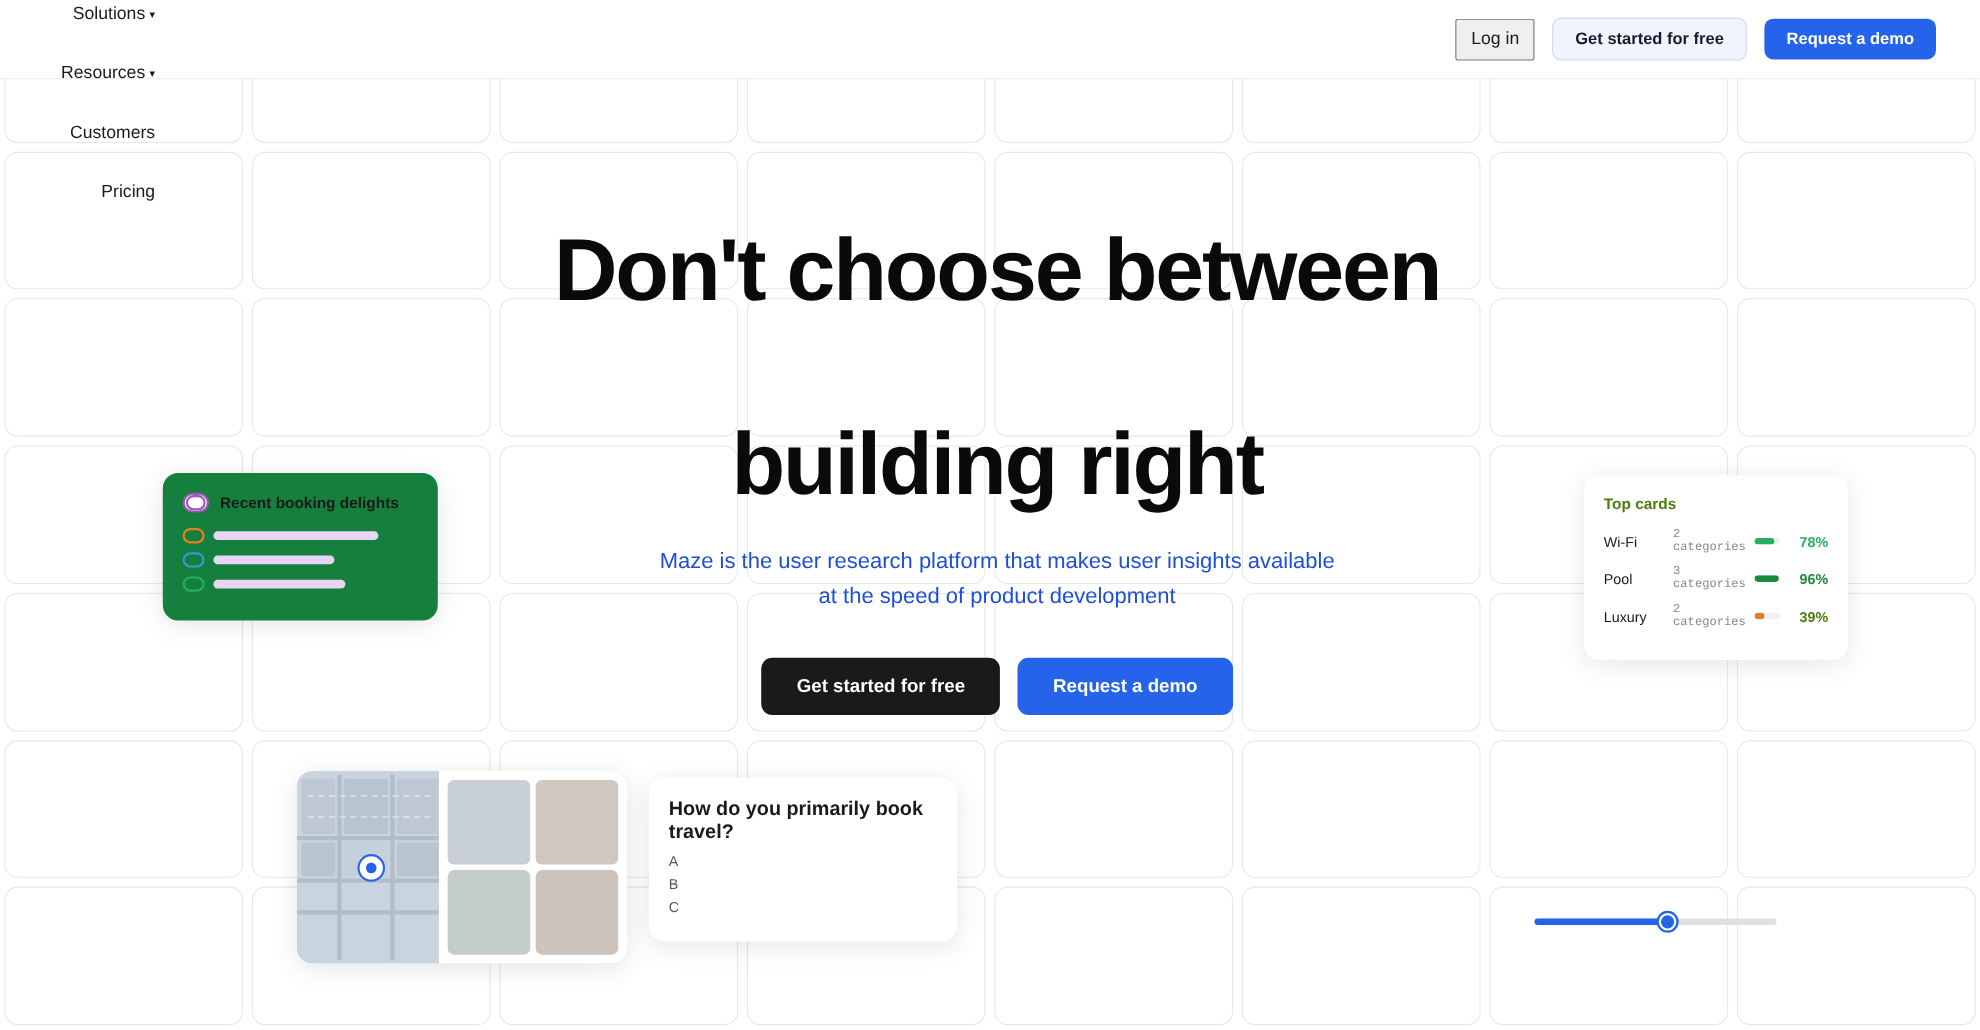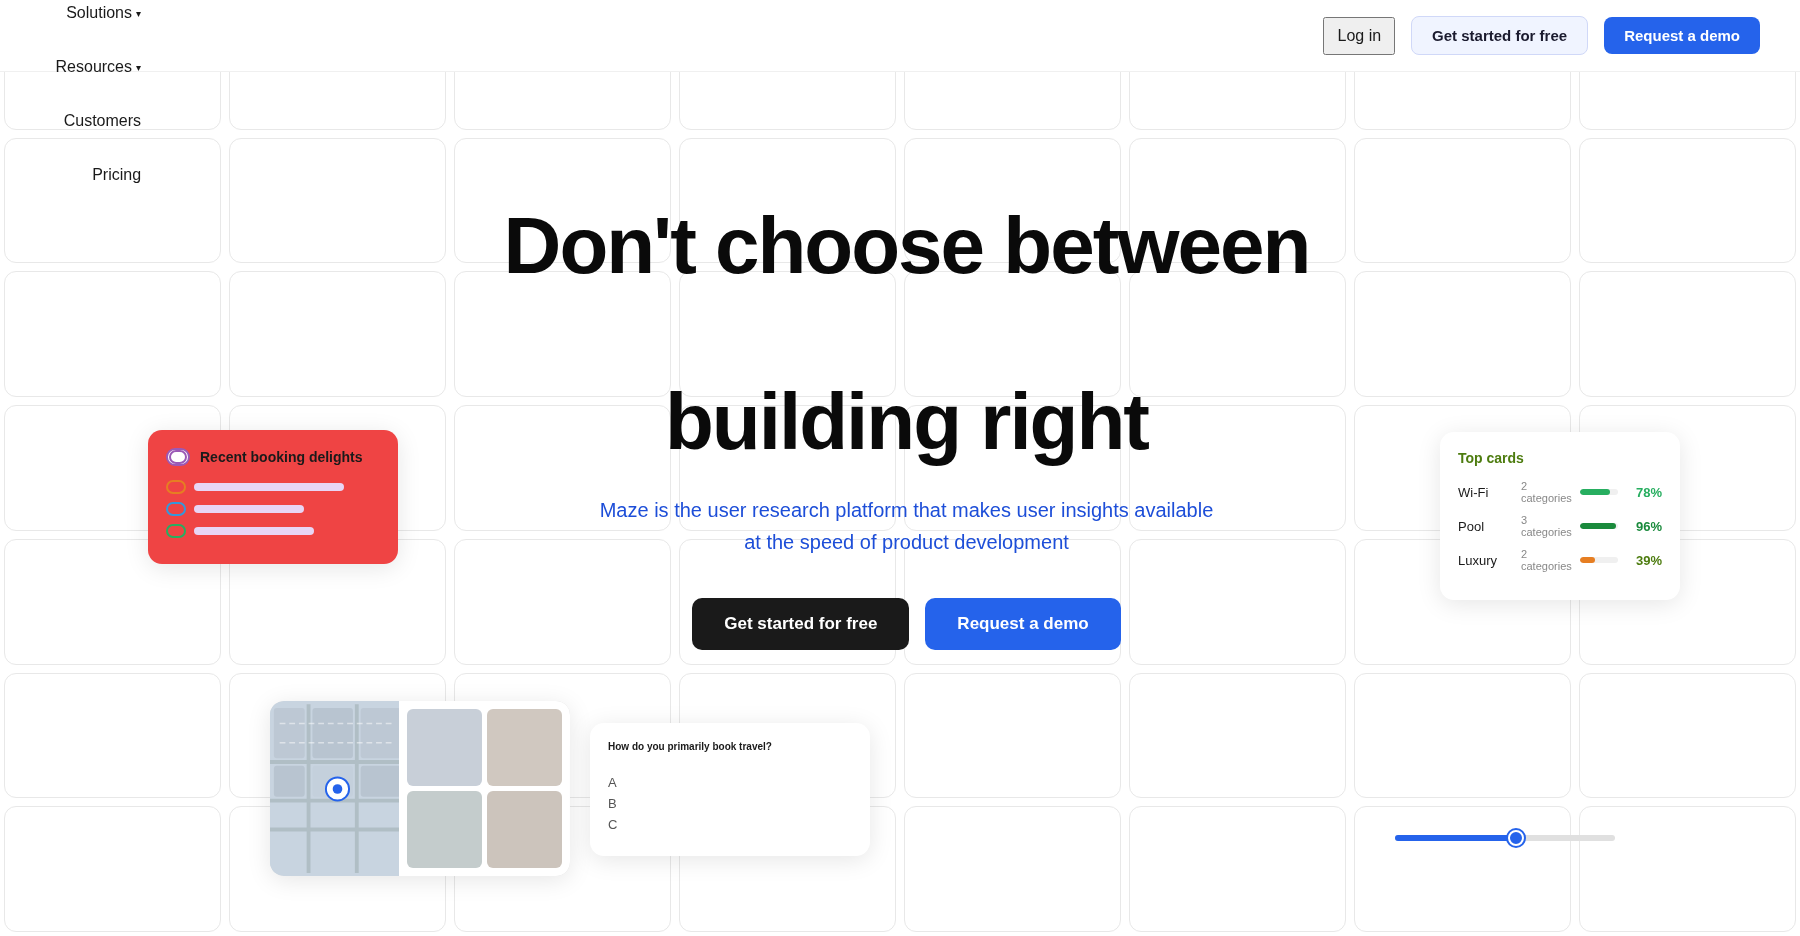--- a/index.html
+++ b/index.html
@@ -85,21 +85,21 @@
 
     
     .floating-cards {
       position: absolute; top: 0; left: 0; right: 0; bottom: 0;
       pointer-events: none; z-index: 5;
     }
 
     
     .card-booking {
       position: absolute; left: 148px; top: 430px;
-      width: 250px; background: #ef4444; border-radius: 14px;
+      width: 250px; background: #15803d; border-radius: 14px;
       box-shadow: 0 4px 24px rgba(0,0,0,0.10);
       padding: 18px 18px 18px 18px;
       text-align: center;
     }
     .card-booking-header {
       display: flex; align-items: center; gap: 10px; margin-bottom: 14px;
     }
     .card-icon-purple {
       width: 24px; height: 18px; background: #fff; border: 2px solid #9b59b6;
       border-radius: 12px; display: flex; align-items: center; justify-content: center;
@@ -115,38 +115,38 @@
     
     .card-top {
       position: absolute; right: 120px; top: 432px;
       width: 240px; background: #fff; border-radius: 14px;
       box-shadow: 0 4px 24px rgba(0,0,0,0.10);
       padding: 18px;
     }
     .card-top-title { font-size: 14px; font-weight: 700; color: #4d7c0f; margin-bottom: 14px; }
     .card-top-row { display: flex; align-items: center; gap: 8px; margin-bottom: 10px; }
     .card-top-label { font-size: 13px; color: #1a1a1a; width: 55px; font-weight: 500; }
-    .card-top-cat { font-size: 11px; color: #888; flex: 1; }
+    .card-top-cat { font-size: 11px; color: #888; flex: 1; font-family: Liberation Mono, monospace; }
     .card-top-bar-bg { flex: 2; height: 6px; background: #f0f0f0; border-radius: 3px; overflow: hidden; }
     .card-top-bar-fill { height: 100%; border-radius: 3px; }
     .bar-green { background: #27ae60; }
     .bar-dark-green { background: #1a8a3c; }
     .card-top-pct { font-size: 13px; font-weight: 700; width: 36px; text-align: right; }
     .pct-green { color: #27ae60; }
     .pct-dark-green { color: #1a8a3c; }
     .pct-orange { color: #4d7c0f; }
 
     
     .card-survey {
       position: absolute; left: 590px; bottom: 80px;
       width: 280px; background: #fff; border-radius: 14px;
       box-shadow: 0 4px 24px rgba(0,0,0,0.10);
       padding: 18px;
     }
-    .card-survey-q { font-size: 10px; font-weight: 600; color: #1a1a1a; margin-bottom: 23px; }
+    .card-survey-q { font-size: 18px; font-weight: 600; color: #1a1a1a; margin-bottom: 8px; }
     .card-survey-opt { font-size: 13px; color: #555; margin-bottom: 6px; }
 
     
     .card-slider {
       position: absolute; right: 185px; bottom: 95px;
       width: 220px;
     }
     .slider-track {
       width: 100%; height: 6px; background: #e0e0e0; border-radius: 3px;
       position: relative;

